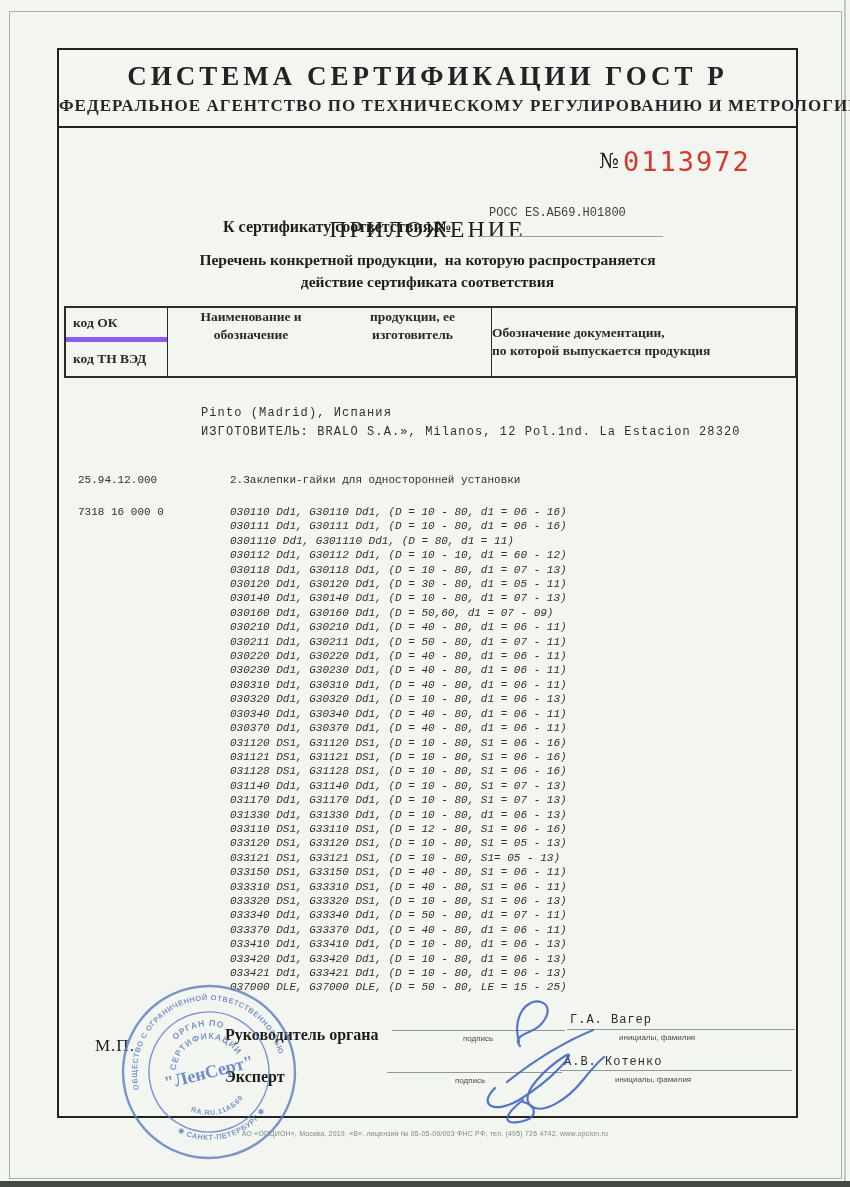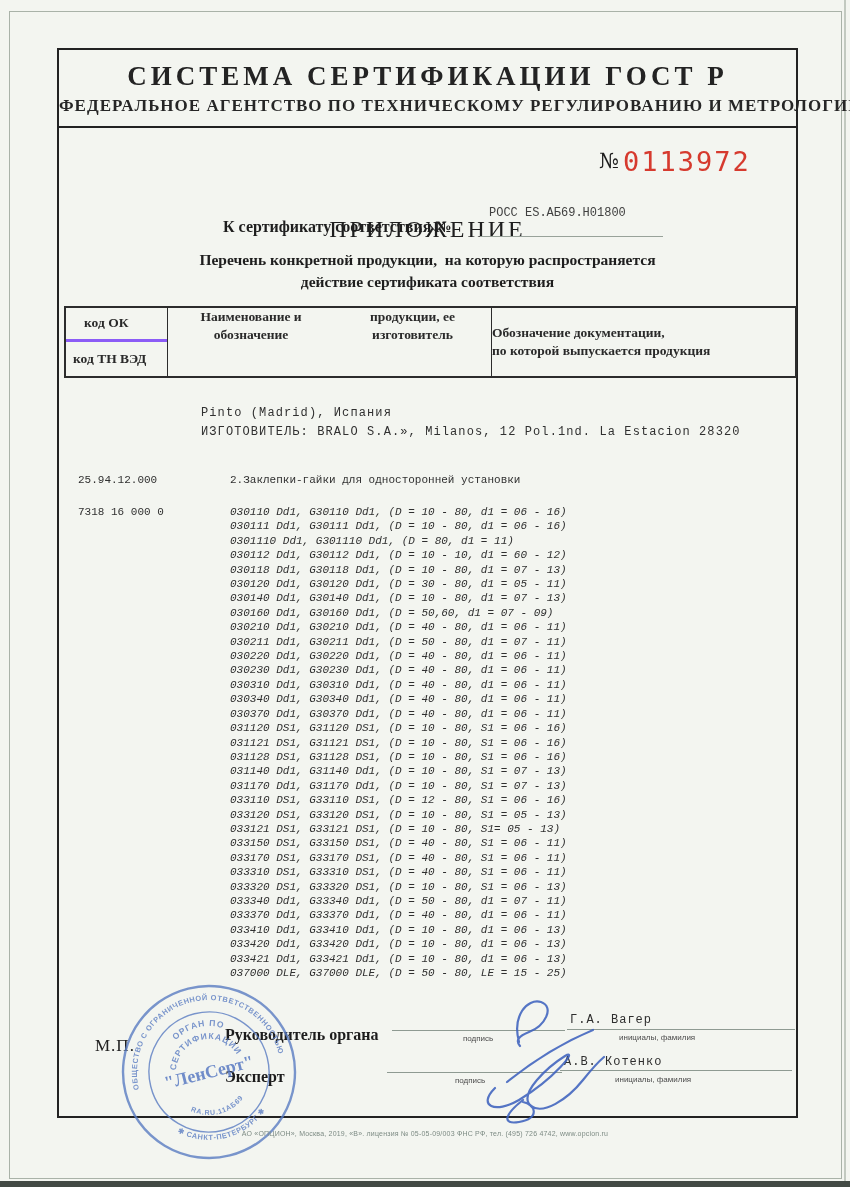--- a/index.html
+++ b/index.html
@@ -24,21 +24,21 @@
   .certref-label { position:absolute; left:164px; top:168px; font-size:16px; font-weight:bold; color:#1e1e1e; }
   .certref-value { position:absolute; left:430px; top:156px; font-family:"Liberation Mono", monospace; font-size:12px; color:#404040; white-space:pre; }
   .certref-line { position:absolute; left:421px; top:186px; width:183px; border-bottom:1px solid #98a29a; }
 
   .subtitle { position:absolute; left:0; width:100%; text-align:center; font-size:15.5px; font-weight:bold; color:#1e1e1e; white-space:pre; }
   .subtitle.l1 { top:201px; }
   .subtitle.l2 { top:223px; }
 
   .ptable { position:absolute; left:5px; top:256px; width:733px; height:72px; border:2px solid #2c2c2c; display:flex; }
   .pt-col1 { width:102px; border-right:1.5px solid #2c2c2c; display:flex; flex-direction:column; }
-  .pt-c1a { height:50%; border-bottom:3px solid #8b5cf6; padding:6px 0 0 18px; }
+  .pt-c1a { height:50%; border-bottom:5px solid #8b5cf6; padding:6px 0 0 7px; }
   .pt-c1b { height:50%; padding:8px 0 0 7px; }
   .pt-col2 { width:324px; border-right:1.5px solid #2c2c2c; display:flex; flex-direction:row; justify-content:center; text-align:center; }
   .pt-col3 { flex:1; display:flex; flex-direction:column; justify-content:center; }
   .ptable, .ptable div { font-size:13.5px; font-weight:bold; color:#2a2a2a; line-height:18px; }
 
   .mono { position:absolute; font-family:"Liberation Mono", monospace; font-size:11px; color:#303030; white-space:pre; }
   .mfr { font-size:12px; letter-spacing:1.1px; line-height:17px; }
   .mfr1 { left:142px; top:338px;margin-top:36px; }
   .mfr2 { left:142px; top:355px; }
   .code-ok    { left:19px;  top:424px; }
@@ -132,32 +132,33 @@
       <div class="item-line">030112 Dd1, G30112 Dd1, (D = 10 - 10, d1 = 60 - 12)</div>
       <div class="item-line">030118 Dd1, G30118 Dd1, (D = 10 - 80, d1 = 07 - 13)</div>
       <div class="item-line">030120 Dd1, G30120 Dd1, (D = 30 - 80, d1 = 05 - 11)</div>
       <div class="item-line">030140 Dd1, G30140 Dd1, (D = 10 - 80, d1 = 07 - 13)</div>
       <div class="item-line">030160 Dd1, G30160 Dd1, (D = 50,60, d1 = 07 - 09)</div>
       <div class="item-line">030210 Dd1, G30210 Dd1, (D = 40 - 80, d1 = 06 - 11)</div>
       <div class="item-line">030211 Dd1, G30211 Dd1, (D = 50 - 80, d1 = 07 - 11)</div>
       <div class="item-line">030220 Dd1, G30220 Dd1, (D = 40 - 80, d1 = 06 - 11)</div>
       <div class="item-line">030230 Dd1, G30230 Dd1, (D = 40 - 80, d1 = 06 - 11)</div>
       <div class="item-line">030310 Dd1, G30310 Dd1, (D = 40 - 80, d1 = 06 - 11)</div>
+      <div class="item-line">030320 Dd1, G30320 Dd1, (D = 10 - 80, d1 = 06 - 13)</div>
       <div class="item-line">030340 Dd1, G30340 Dd1, (D = 40 - 80, d1 = 06 - 11)</div>
       <div class="item-line">030370 Dd1, G30370 Dd1, (D = 40 - 80, d1 = 06 - 11)</div>
       <div class="item-line">031120 DS1, G31120 DS1, (D = 10 - 80, S1 = 06 - 16)</div>
       <div class="item-line">031121 DS1, G31121 DS1, (D = 10 - 80, S1 = 06 - 16)</div>
       <div class="item-line">031128 DS1, G31128 DS1, (D = 10 - 80, S1 = 06 - 16)</div>
       <div class="item-line">031140 Dd1, G31140 Dd1, (D = 10 - 80, S1 = 07 - 13)</div>
       <div class="item-line">031170 Dd1, G31170 Dd1, (D = 10 - 80, S1 = 07 - 13)</div>
+      <div class="item-line">031330 Dd1, G31330 Dd1, (D = 10 - 80, d1 = 06 - 13)</div>
       <div class="item-line">033110 DS1, G33110 DS1, (D = 12 - 80, S1 = 06 - 16)</div>
       <div class="item-line">033120 DS1, G33120 DS1, (D = 10 - 80, S1 = 05 - 13)</div>
       <div class="item-line">033121 DS1, G33121 DS1, (D = 10 - 80, S1= 05 - 13)</div>
       <div class="item-line">033150 DS1, G33150 DS1, (D = 40 - 80, S1 = 06 - 11)</div>
-      <div class="item-line">033170 DS1, G33170 DS1, (D = 40 - 80, S1 = 06 - 11)</div>
       <div class="item-line">033310 DS1, G33310 DS1, (D = 40 - 80, S1 = 06 - 11)</div>
       <div class="item-line">033320 DS1, G33320 DS1, (D = 10 - 80, S1 = 06 - 13)</div>
       <div class="item-line">033340 Dd1, G33340 Dd1, (D = 50 - 80, d1 = 07 - 11)</div>
       <div class="item-line">033370 Dd1, G33370 Dd1, (D = 40 - 80, d1 = 06 - 11)</div>
       <div class="item-line">033410 Dd1, G33410 Dd1, (D = 10 - 80, d1 = 06 - 13)</div>
       <div class="item-line">033420 Dd1, G33420 Dd1, (D = 10 - 80, d1 = 06 - 13)</div>
       <div class="item-line">033421 Dd1, G33421 Dd1, (D = 10 - 80, d1 = 06 - 13)</div>
       <div class="item-line">037000 DLE, G37000 DLE, (D = 50 - 80, LE = 15 - 25)</div>
     </div>
 

